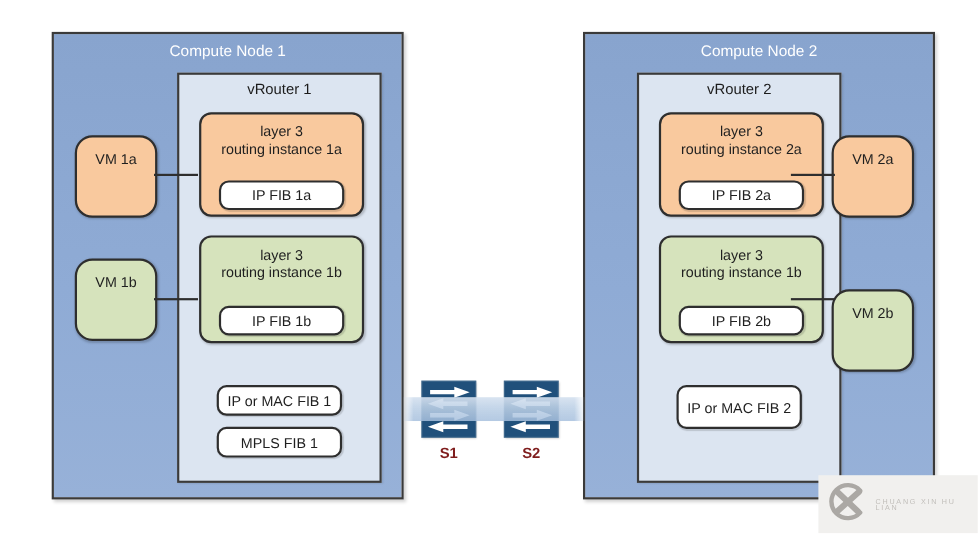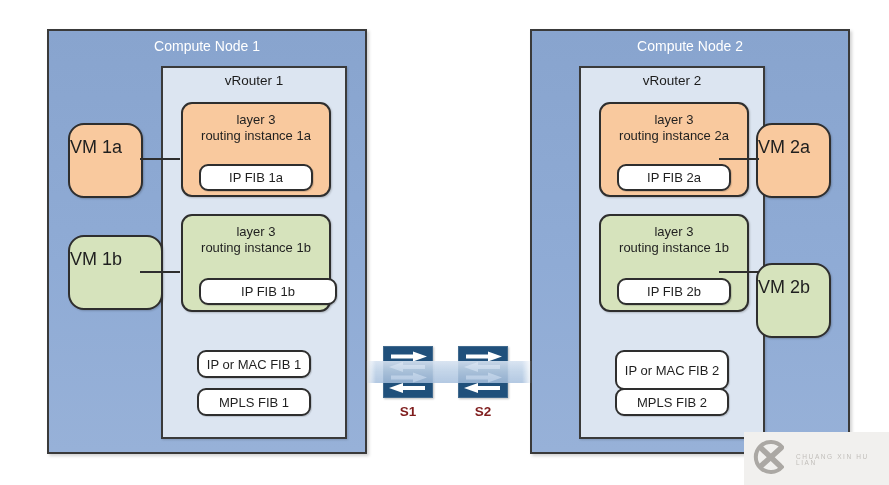--- a/index.html
+++ b/index.html
@@ -20,22 +20,22 @@
     font-size:13px;line-height:16px;padding-top:8px;box-shadow:1px 1px 2px rgba(0,0,0,0.2);
   }
   .ri.orange{background:#f9c99e;}
   .ri.green{background:#d6e3bc;}
   .fib{
     background:#ffffff;border:2px solid #2e2e2e;border-radius:9px;
     font-size:13px;text-align:center;display:flex;align-items:center;justify-content:center;
     box-shadow:1px 1px 1px rgba(0,0,0,0.15);
   }
   .vm{
-    border:2px solid #2e2e2e;border-radius:16px;text-align:left;
-    font-size:18px;padding-top:12px;box-shadow:1px 1px 2px rgba(0,0,0,0.2);
+    border:2px solid #2e2e2e;border-radius:16px;text-align:center;
+    font-size:13px;padding-top:12px;box-shadow:1px 1px 2px rgba(0,0,0,0.2);
   }
   .vm.orange{background:#f9c99e;}
   .vm.green{background:#d6e3bc;}
   .connector{background:#2e2e2e;height:2px;z-index:1;}
   .switch{background:#20507b;z-index:2;box-shadow:inset 0 0 0 1px rgba(255,255,255,0.15),1px 1px 2px rgba(0,0,0,0.25);}
   .switch svg{display:block;}
   .band{
     z-index:3;
     background:linear-gradient(180deg,rgba(214,226,240,0.92) 0%,rgba(188,208,230,0.88) 45%,rgba(166,191,221,0.85) 100%);
     -webkit-mask-image:linear-gradient(90deg,transparent 0%,#000 6%,#000 94%,transparent 100%);
@@ -62,31 +62,31 @@
 
       <div class="abs ri orange" style="left:18px;top:34px;width:150px;height:95px;">
         <div>layer 3</div>
         <div>routing instance 1a</div>
         <div class="abs fib" style="left:16px;top:60px;width:114px;height:27px;">IP FIB 1a</div>
       </div>
 
       <div class="abs ri green" style="left:18px;top:146px;width:150px;height:98px;">
         <div>layer 3</div>
         <div>routing instance 1b</div>
-        <div class="abs fib" style="left:16px;top:62px;width:138px;height:27px;">IP FIB 1b</div>
+        <div class="abs fib" style="left:16px;top:62px;width:114px;height:27px;">IP FIB 1b</div>
       </div>
 
       <div class="abs fib" style="left:34px;top:282px;width:114px;height:28px;">IP or MAC FIB 1</div>
       <div class="abs fib" style="left:34px;top:320px;width:114px;height:28px;">MPLS FIB 1</div>
     </div>
 
     <div class="abs connector" style="left:91px;top:127px;width:40px;"></div>
     <div class="abs connector" style="left:91px;top:240px;width:40px;"></div>
     <div class="abs vm orange" style="left:19px;top:92px;width:75px;height:75px;">VM 1a</div>
-    <div class="abs vm green" style="left:19px;top:204px;width:95px;height:75px;">VM 1b</div>
+    <div class="abs vm green" style="left:19px;top:204px;width:75px;height:75px;">VM 1b</div>
   </div>
 
   <div class="abs node" style="left:530px;top:29px;width:320px;height:425px;">
     <div class="abs node-title">Compute Node 2</div>
 
     <div class="abs vrouter" style="left:19px;top:35px;width:186px;height:373px;margin-left:28px;">
       <div class="abs vrouter-title">vRouter 2</div>
 
       <div class="abs ri orange" style="left:18px;top:34px;width:150px;height:95px;">
         <div>layer 3</div>
@@ -94,21 +94,20 @@
         <div class="abs fib" style="left:16px;top:60px;width:114px;height:27px;">IP FIB 2a</div>
       </div>
 
       <div class="abs ri green" style="left:18px;top:146px;width:150px;height:98px;">
         <div>layer 3</div>
         <div>routing instance 1b</div>
         <div class="abs fib" style="left:16px;top:62px;width:114px;height:27px;">IP FIB 2b</div>
       </div>
 
       <div class="abs fib" style="left:34px;top:282px;width:114px;height:40px;">IP or MAC FIB 2</div>
-      <div class="abs fib" style="left:34px;top:320px;width:114px;height:28px;">MPLS FIB 2</div>
     </div>
 
     <div class="abs connector" style="left:187px;top:127px;width:40px;"></div>
     <div class="abs connector" style="left:187px;top:240px;width:40px;"></div>
     <div class="abs vm orange" style="left:224px;top:92px;width:75px;height:75px;">VM 2a</div>
     <div class="abs vm green" style="left:224px;top:204px;width:75px;height:75px;margin-top:28px;">VM 2b</div>
   </div>
 
   <div class="abs switch" style="left:383px;top:346px;width:50px;height:52px;">
     <span>

